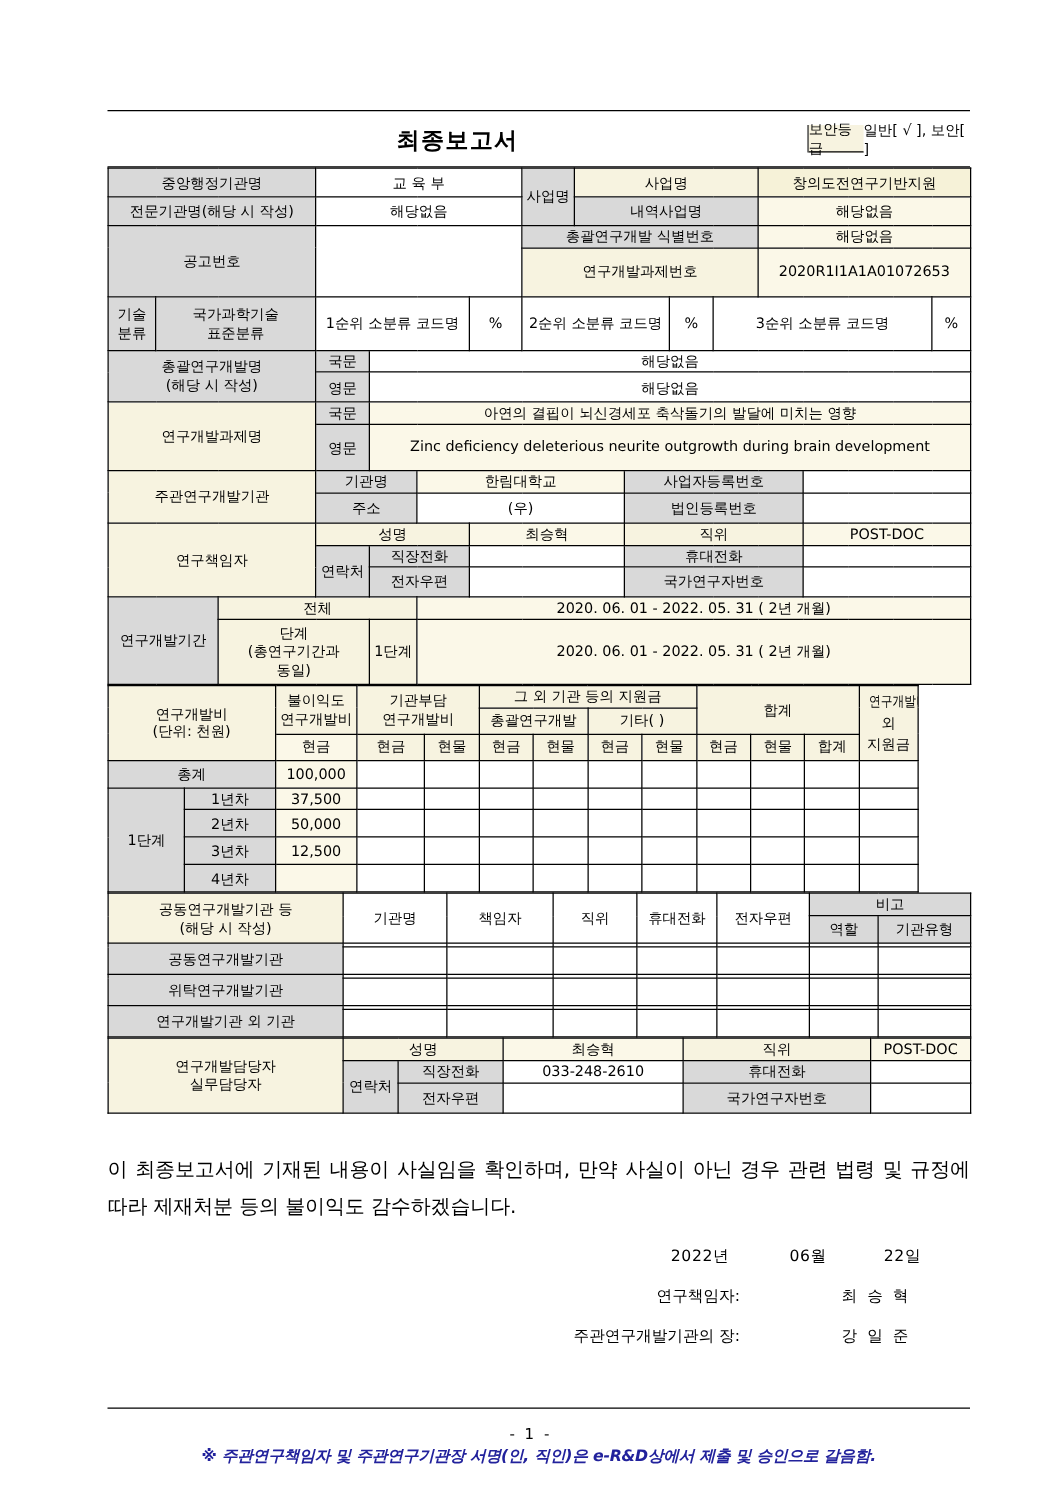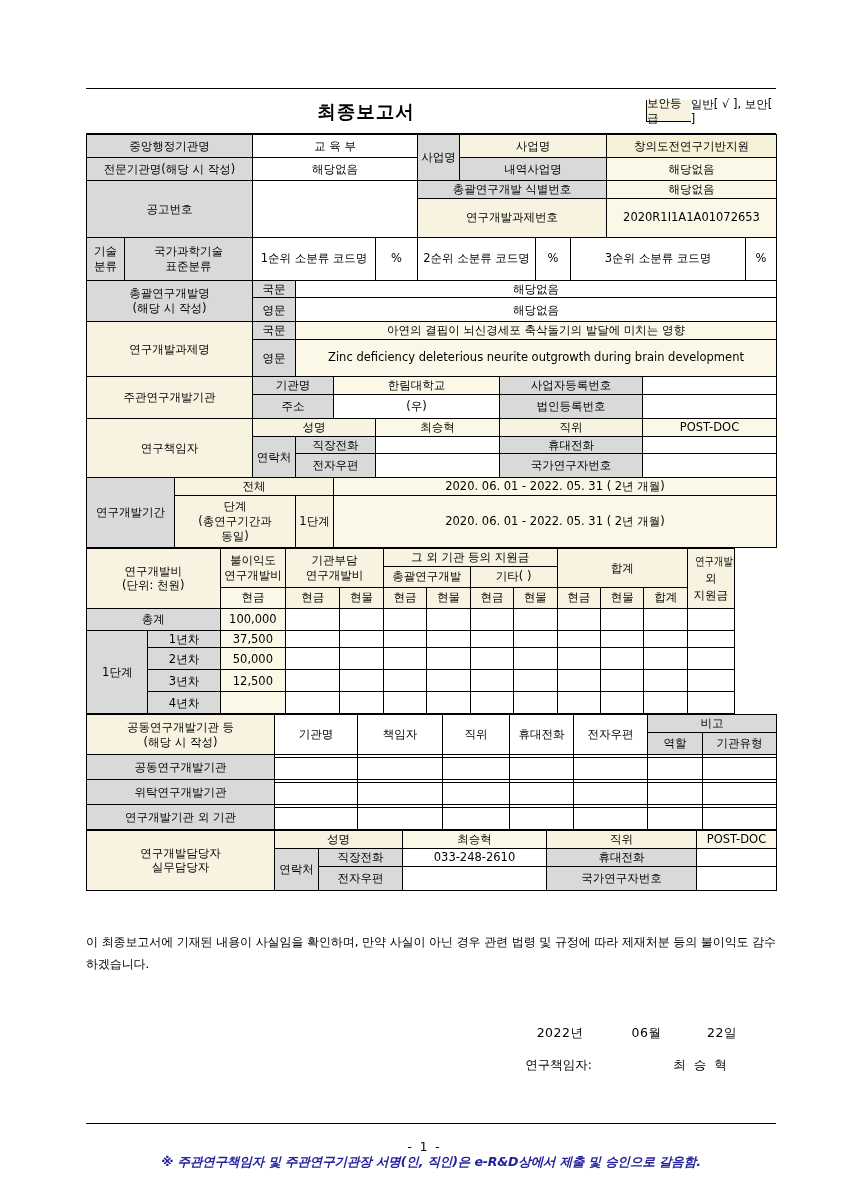--- a/index.html
+++ b/index.html
@@ -86,28 +86,28 @@
   .hilite   { background: #f6f2d8; }
   .white    { background: #ffffff; }
   .tl { text-align: left; padding-left: 4px; }
   .sm { font-size: 10.2px; }
   .xs { font-size: 9.2px; }
   .thickbot td { border-bottom-width: 1.6px; }
   .thicktop td { border-top-width: 1.6px; }
 
   
   .declare {
-    margin-top: 40px;
-    font-size: 12px;
+    margin-top: 30px;
+    font-size: 16px;
     line-height: 1.85;
     text-align: justify;
     letter-spacing: -0.1px;
   }
   .signblock {
-    margin-top: 42px;
+    margin-top: 9px;
     font-size: 12.5px;
     line-height: 2.55;
   }
   .sign-row {
     display: flex;
     justify-content: flex-end;
   }
   .sign-label {
     text-align: center;
     padding-right: 34px;
@@ -566,20 +566,24 @@
   <div class="signblock">
     <div class="date-row">
       <span class="date-y">2022년</span>
       <span class="date-m">06월</span>
       <span class="date-d">22일</span>
     </div>
     <div class="sign-row">
       <div class="sign-label">연구책임자:</div>
       <div class="sign-value">최 승 혁</div>
     </div>
+    <div class="sign-row">
+      <div class="sign-label">주관연구개발기관의 장:</div>
+      <div class="sign-value">강 일 준</div>
+    </div>
   </div>
 
   <div class="noteline">
     <div class="note" style="color: rgb(34, 34, 156);">※ 주관연구책임자 및 주관연구기관장 서명(인, 직인)은 e-R&amp;D상에서 제출 및 승인으로 갈음함.</div>
   </div>
 </div>
 
 <div class="pagenum">- 1 -</div>
 
 </body></html>

